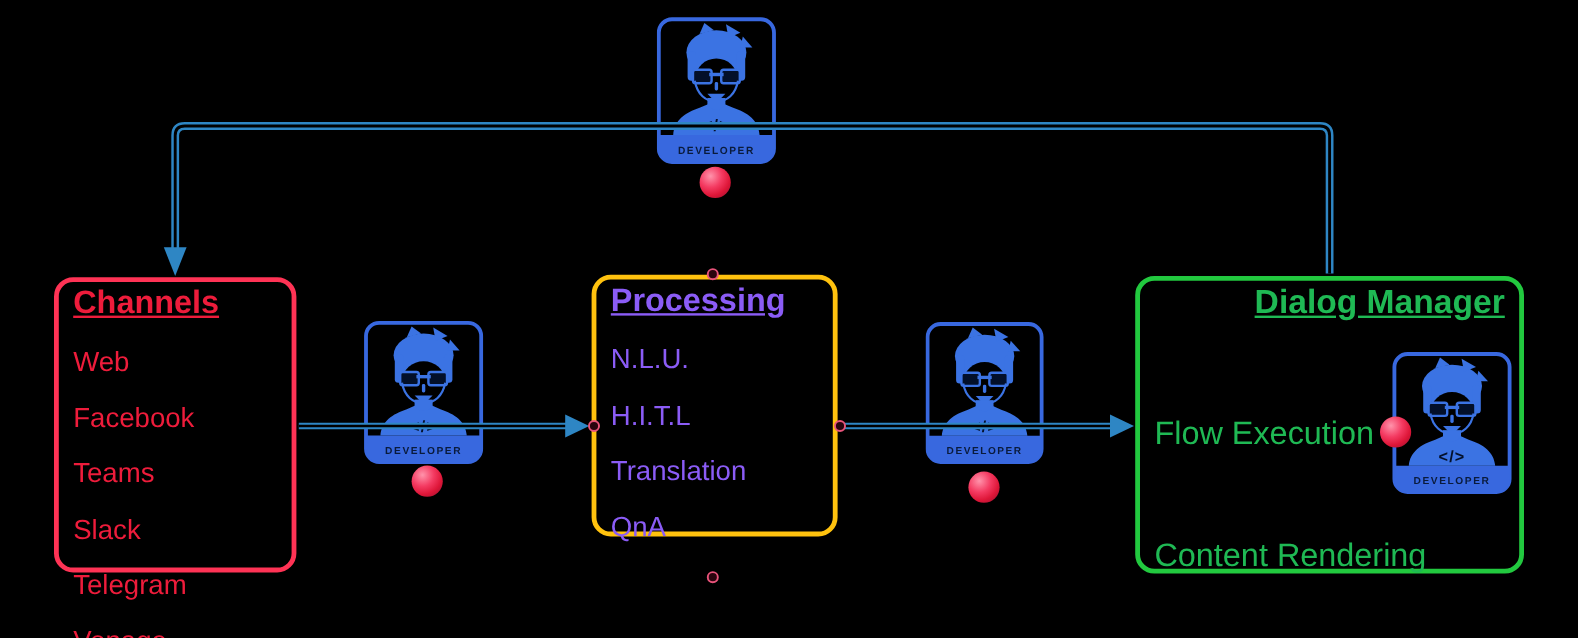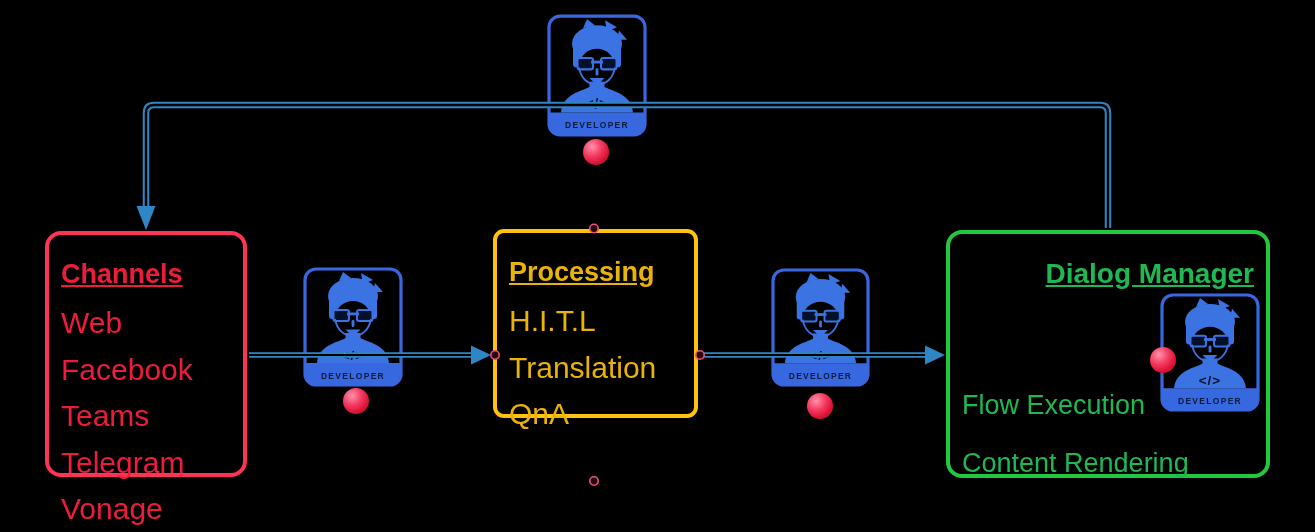--- a/index.html
+++ b/index.html
@@ -2,29 +2,29 @@
 <html><head>
 <meta charset="utf-8">
 <style>
   html,body{margin:0;padding:0;background:#000;}
   .canvas{
     position:relative;width:1315px;height:532px;background:#000;overflow:hidden;
     font-family:"Liberation Sans",sans-serif;
   }
   
   .node{position:absolute;border-width:4px;border-style:solid;border-radius:16px;
-        box-sizing:border-box;padding:22px 12px;background:transparent;}
+        box-sizing:border-box;padding:0 12px;background:transparent;}
   #channels{left:45px;top:231px;width:202px;height:246px;border-color:#FF3355;color:#EE1C3B;}
-  #processing{left:493px;top:229px;width:205px;height:189px;border-color:#FFC20E;color:#eab308;border-radius:11px;}
+  #processing{left:493px;top:229px;width:205px;height:218px;border-color:#FFC20E;color:#8b5cf6;}
   #dialog-manager{left:946px;top:230px;width:324px;height:248px;border-color:#22C93F;color:#1FB954;}
   .node-title{font-size:27px;font-weight:bold;text-decoration:underline;margin:2px 0 8px 0;white-space:nowrap;}
   #dialog-manager .node-title{font-size:28px;text-align:right;}
-  .node-item{font-size:30px;line-height:26.5px;white-space:nowrap;margin-top:20px;}
+  .node-item{font-size:23px;line-height:26.5px;white-space:nowrap;margin-top:20px;}
   .dm-item{position:absolute;left:12px;font-size:27px;white-space:nowrap;}
-  #dm-flow{top:112px;margin-top:44px;}
+  #dm-flow{top:112px;}
   #dm-content{top:214px;}
 
   
   .dev-icon{position:absolute;text-align:right;}
   .dev-icon svg{display:block;width:100%;height:100%;}
   .dev-label{font-family:"Liberation Sans",sans-serif;font-size:8.5px;font-weight:bold;
              letter-spacing:1.3px;fill:#0A1B3C;text-anchor:middle;}
   #dev-top{left:547px;top:14px;width:100px;height:123px;}
   #dev-mid1{left:303px;top:267px;width:100px;height:120px;}
   #dev-mid2{left:771px;top:268px;width:99px;height:119px;}
@@ -73,26 +73,28 @@
         </g>
       </symbol>
     </defs>
   </svg>
 
   <div class="node" id="channels">
     <div class="node-title">Channels</div>
     <div class="node-item">Web</div>
     <div class="node-item">Facebook</div>
     <div class="node-item">Teams</div>
+    <div class="node-item">Slack</div>
     <div class="node-item">Telegram</div>
     <div class="node-item">Vonage</div>
   </div>
 
   <div class="node" id="processing">
     <div class="node-title">Processing</div>
+    <div class="node-item">N.L.U.</div>
     <div class="node-item">H.I.T.L</div>
     <div class="node-item">Translation</div>
     <div class="node-item">QnA</div>
   </div>
 
   <div class="node" id="dialog-manager">
     <div class="node-title">Dialog Manager</div>
     <div class="dm-item" id="dm-flow">Flow Execution</div>
     <div class="dm-item" id="dm-content">Content Rendering</div>
   </div>

